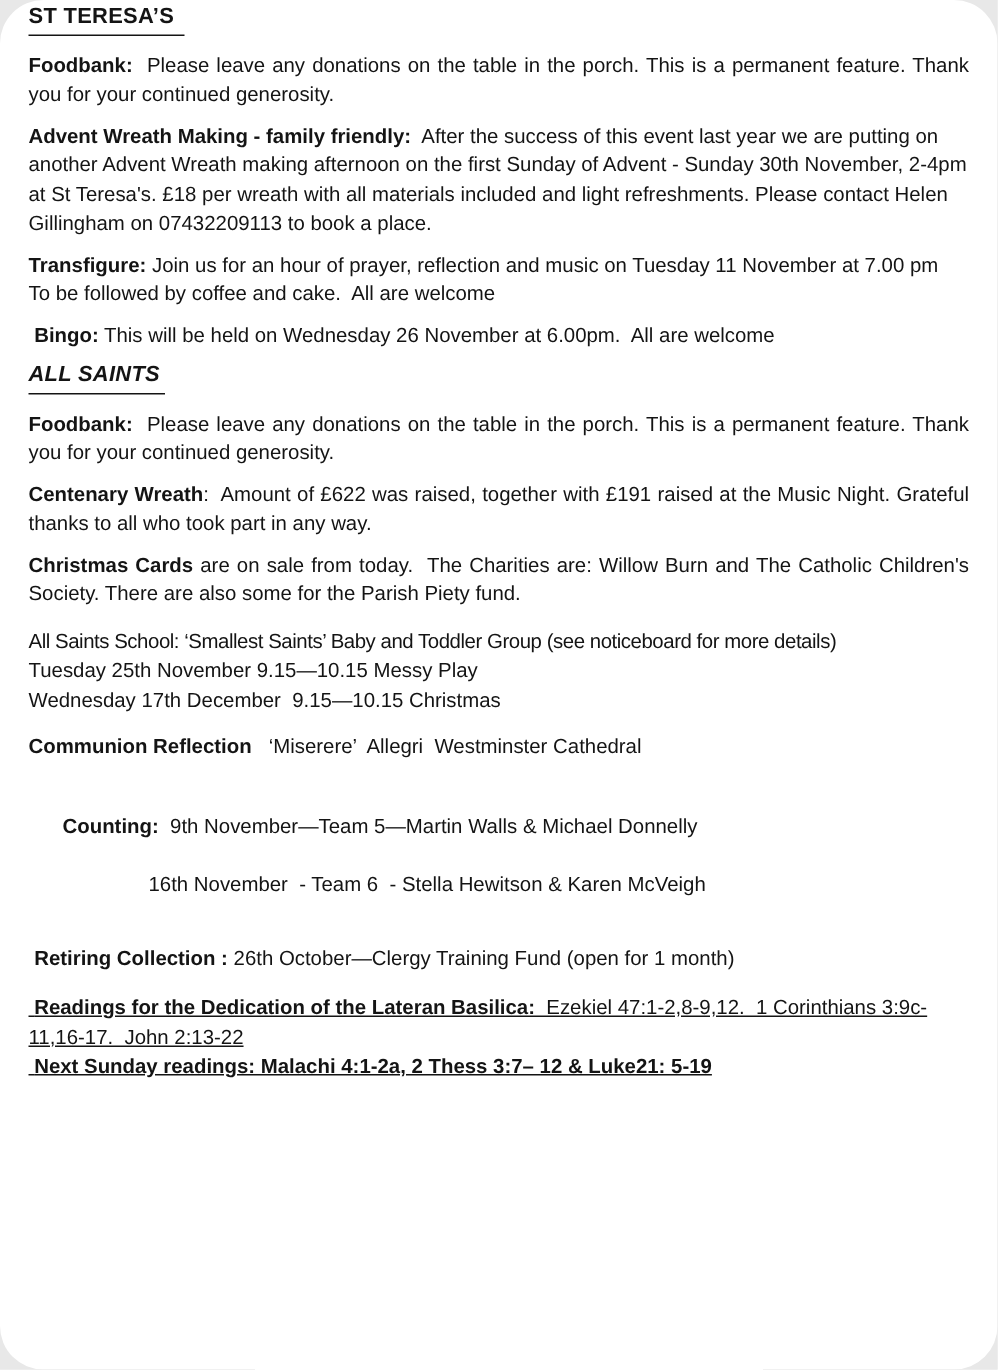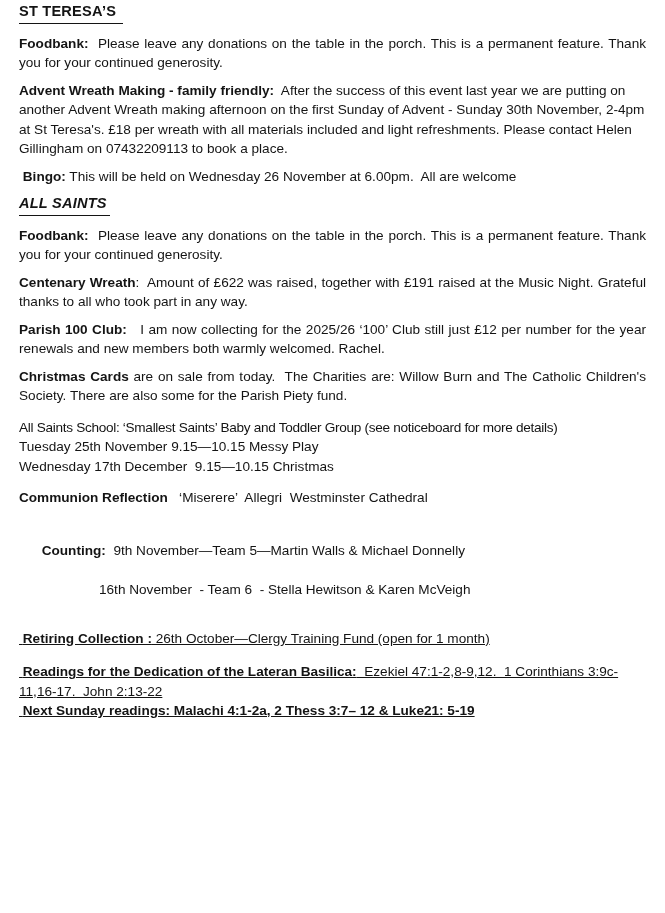--- a/index.html
+++ b/index.html
@@ -13,20 +13,21 @@
     height: 913px;
     margin: 0;
     background: #ffffff;
     color: #141414;
     font-family: "Liberation Sans", sans-serif;
     font-size: 13.6px;
     line-height: 19.5px;
     box-sizing: border-box;
     padding: 2px 19px 0 19px;
     overflow: hidden;
+    border-radius: 29px;
   }
   .heading {
     margin: 0 0 10px 0;
     font-weight: 700;
     font-size: 14.6px;
     letter-spacing: 0.2px;
   }
   .heading .heading-text {
     display: inline-block;
     border-bottom: 1.6px solid #141414;
@@ -46,60 +47,60 @@
     font-weight: 400;
     white-space: pre;
     letter-spacing: -0.3px;
   }
   .counting-indent { padding-left: 80px; }
   .mt4  { margin-top: 4px; }
   .mt8  { margin-top: 8px; }
   .mt10 { margin-top: 10px; }
   .mt12 { margin-top: 12px; }
   .mt14 { margin-top: 14px; }
-  .mt16 { margin-top: 29px; text-decoration: underline; }
+  .mt16 { margin-top: 29px; }
   .mb0  { margin-bottom: 0; text-decoration: underline; }
 </style>
 </head>
 <body>
 
 <div class="page">
 
   <div class="heading pad-underline">
     <span class="heading-text">ST TERESA’S</span>
   </div>
 
   <div class="para just">
     <span class="b">Foodbank:</span><span class="r">  Please leave any donations on the table in the porch. This is a permanent feature. Thank you for your continued generosity.</span>
   </div>
 
   <div class="para">
     <span class="b">Advent Wreath Making - family friendly:</span><span class="r">  After the success of this event last year we are putting on another Advent Wreath making afternoon on the first Sunday of Advent - Sunday 30th November, 2-4pm at St Teresa's. £18 per wreath with all materials included and light refreshments. Please contact Helen Gillingham on 07432209113 to book a place.</span>
   </div>
 
+  <div class="para">
+    <span class="b">Transfigure:</span><span class="r"> Join us for an hour of prayer, reflection and music on Tuesday 11 November at 7.00 pm  To be followed by coffee and cake.  All are welcome</span>
+  </div>
 
   <div class="para">
     <span class="b"> Bingo:</span><span class="r"> This will be held on Wednesday 26 November at 6.00pm.  All are welcome</span>
   </div>
 
   <div class="heading pad-underline-sm mt8">
     <span class="heading-text">ALL SAINTS</span>
   </div>
 
   <div class="para just mt4">
     <span class="b">Foodbank:</span><span class="r">  Please leave any donations on the table in the porch. This is a permanent feature. Thank you for your continued generosity.</span>
   </div>
 
   <div class="para just mt4">
     <span class="b">Centenary Wreath</span><span class="r">:  Amount of £622 was raised, together with £191 raised at the Music Night. Grateful thanks to all who took part in any way.</span>
   </div>
 
-  <div class="para just">
-    <span class="b">Parish 100 Club:</span><span class="r">   I am now collecting for the 2025/26 ‘100’ Club still just £12 per number for the year renewals and new members both warmly welcomed. Rachel.</span>
-  </div>
 
 
 
   <div class="para just">
     <span class="b">Christmas Cards</span><span class="r"> are on sale from today.  The Charities are: Willow Burn and The Catholic Children's Society. There are also some for the Parish Piety fund.</span>
   </div>
 
   <div class="para mt12">
     <div class="title-line">All Saints School: ‘Smallest Saints’ Baby and Toddler Group (see noticeboard for more details)</div>
     <div class="line">Tuesday 25th November 9.15—10.15 Messy Play</div>

